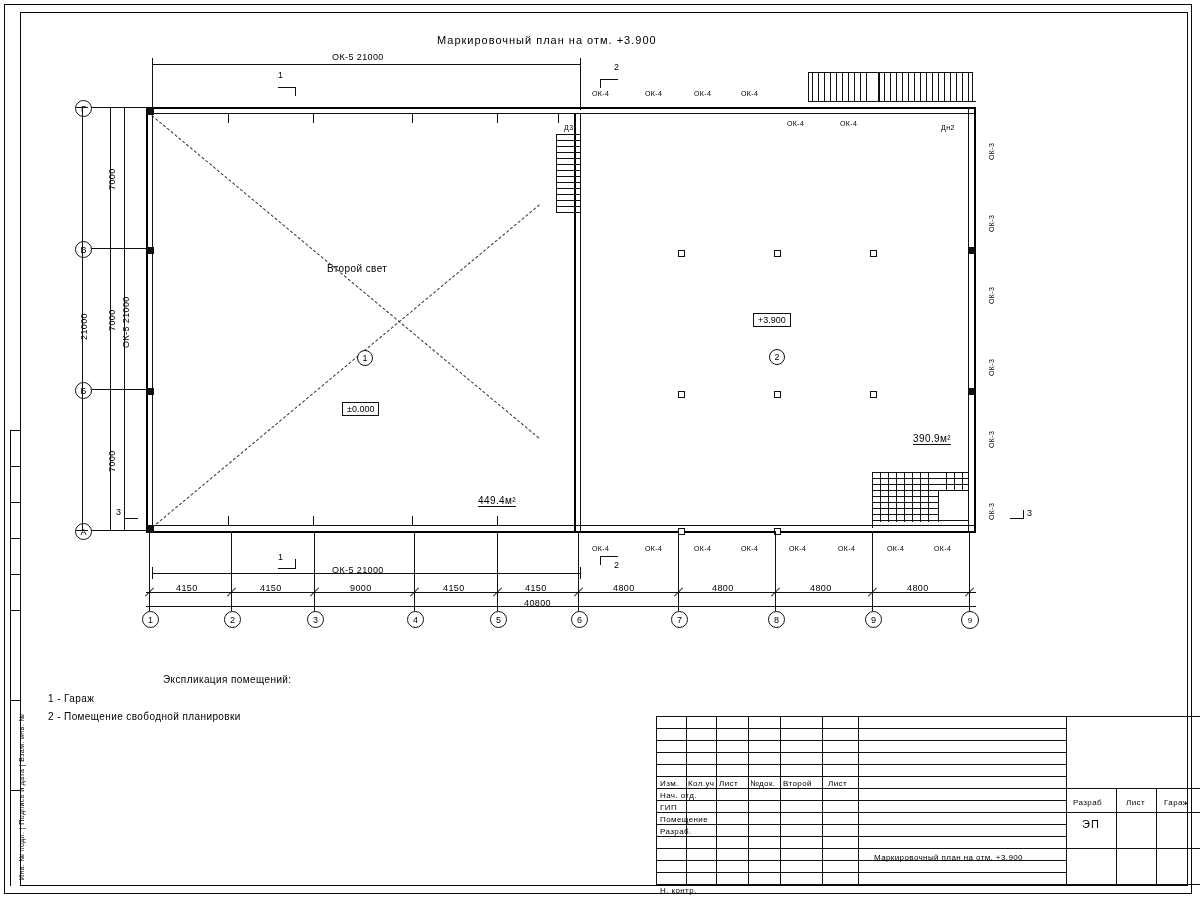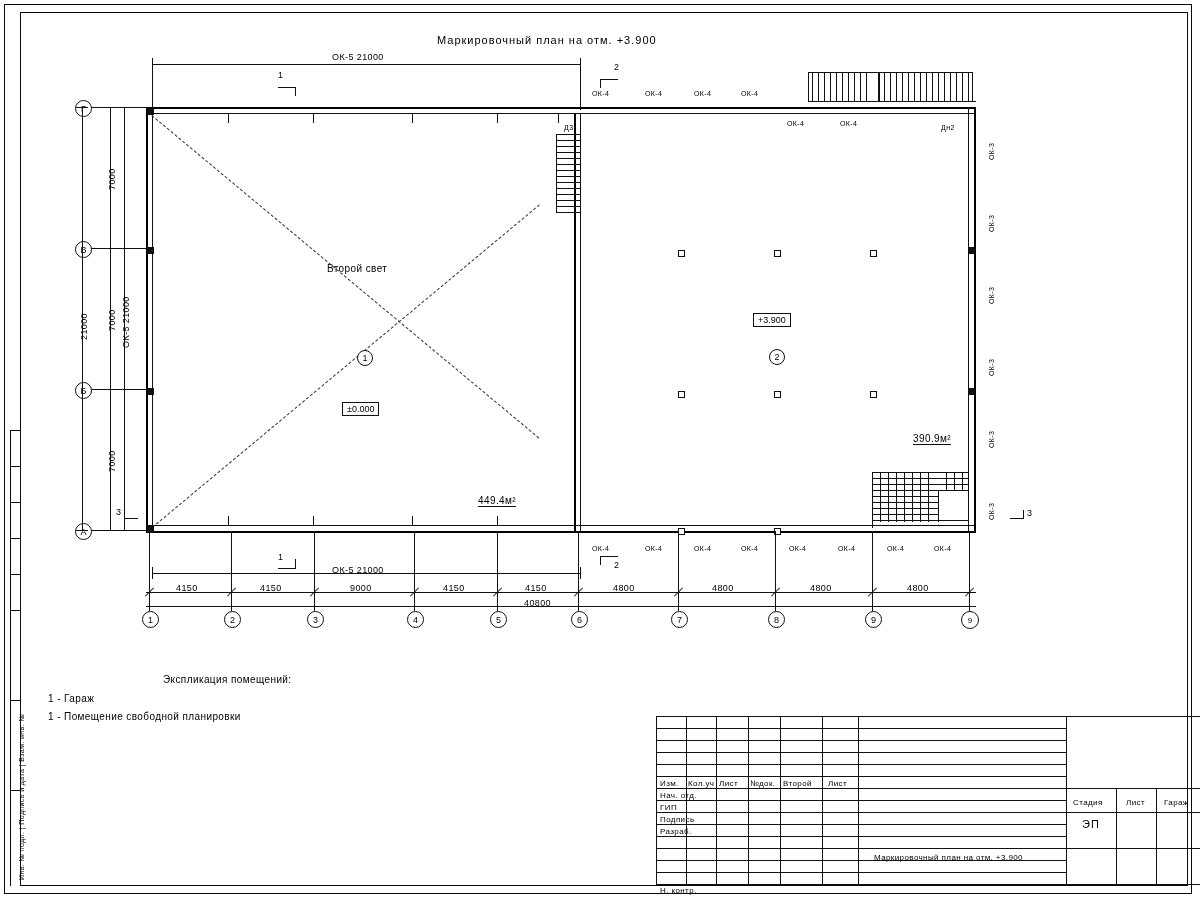--- a/index.html
+++ b/index.html
@@ -311,21 +311,21 @@
   <div class="circ" style="left:407px;top:611px;width:15px;height:15px;">4</div>
   <div class="circ" style="left:490px;top:611px;width:15px;height:15px;">5</div>
   <div class="circ" style="left:571px;top:611px;width:15px;height:15px;">6</div>
   <div class="circ" style="left:671px;top:611px;width:15px;height:15px;">7</div>
   <div class="circ" style="left:768px;top:611px;width:15px;height:15px;">8</div>
   <div class="circ" style="left:865px;top:611px;width:15px;height:15px;">9</div>
   <div class="circ" style="left:961px;top:611px;width:16px;height:16px;font-size:8px;">9</div>
 
   <div class="txt txt10" style="left:163px;top:674px;">Экспликация помещений:</div>
   <div class="txt txt10" style="left:48px;top:693px;">1 - Гараж</div>
-  <div class="txt txt10" style="left:48px;top:711px;">1 - Помещение свободной планировки</div>
+  <div class="txt txt10" style="left:48px;top:711px;">2 - Помещение свободной планировки</div>
 
   <div class="ln h" style="left:656px;top:716px;width:544px;"></div>
   <div class="ln h" style="left:656px;top:728px;width:410px;"></div>
   <div class="ln h" style="left:656px;top:740px;width:410px;"></div>
   <div class="ln h" style="left:656px;top:752px;width:410px;"></div>
   <div class="ln h" style="left:656px;top:764px;width:410px;"></div>
   <div class="ln h" style="left:656px;top:776px;width:410px;"></div>
   <div class="ln h" style="left:656px;top:788px;width:544px;"></div>
   <div class="ln h" style="left:656px;top:800px;width:410px;"></div>
   <div class="ln h" style="left:656px;top:812px;width:410px;"></div>
@@ -351,24 +351,24 @@
 
   <div class="txt txt8" style="left:660px;top:779px;">Изм.</div>
   <div class="txt txt8" style="left:688px;top:779px;">Кол.уч</div>
   <div class="txt txt8" style="left:719px;top:779px;">Лист</div>
   <div class="txt txt8" style="left:750px;top:779px;">№док.</div>
   <div class="txt txt8" style="left:783px;top:779px;">Второй</div>
   <div class="txt txt8" style="left:828px;top:779px;">Лист</div>
 
   <div class="txt txt8" style="left:660px;top:791px;">Нач. отд.</div>
   <div class="txt txt8" style="left:660px;top:803px;">ГИП</div>
-  <div class="txt txt8" style="left:660px;top:815px;">Подпись</div>
+  <div class="txt txt8" style="left:660px;top:815px;">Помещение</div>
   <div class="txt txt8" style="left:660px;top:827px;">Разраб.</div>
   <div class="txt txt8" style="left:660px;top:886px;">Н. контр.</div>
 
   <div class="txt txt8" style="left:874px;top:853px;">Маркировочный план на отм. +3.900</div>
 
-  <div class="txt txt8" style="left:1073px;top:798px;">Стадия</div>
+  <div class="txt txt8" style="left:1073px;top:798px;">Разраб</div>
   <div class="txt txt8" style="left:1126px;top:798px;">Лист</div>
   <div class="txt txt8" style="left:1164px;top:798px;">Гараж</div>
   <div class="txt txt11" style="left:1082px;top:818px;">ЭП</div>
 
 </div>
 
 </body></html>

